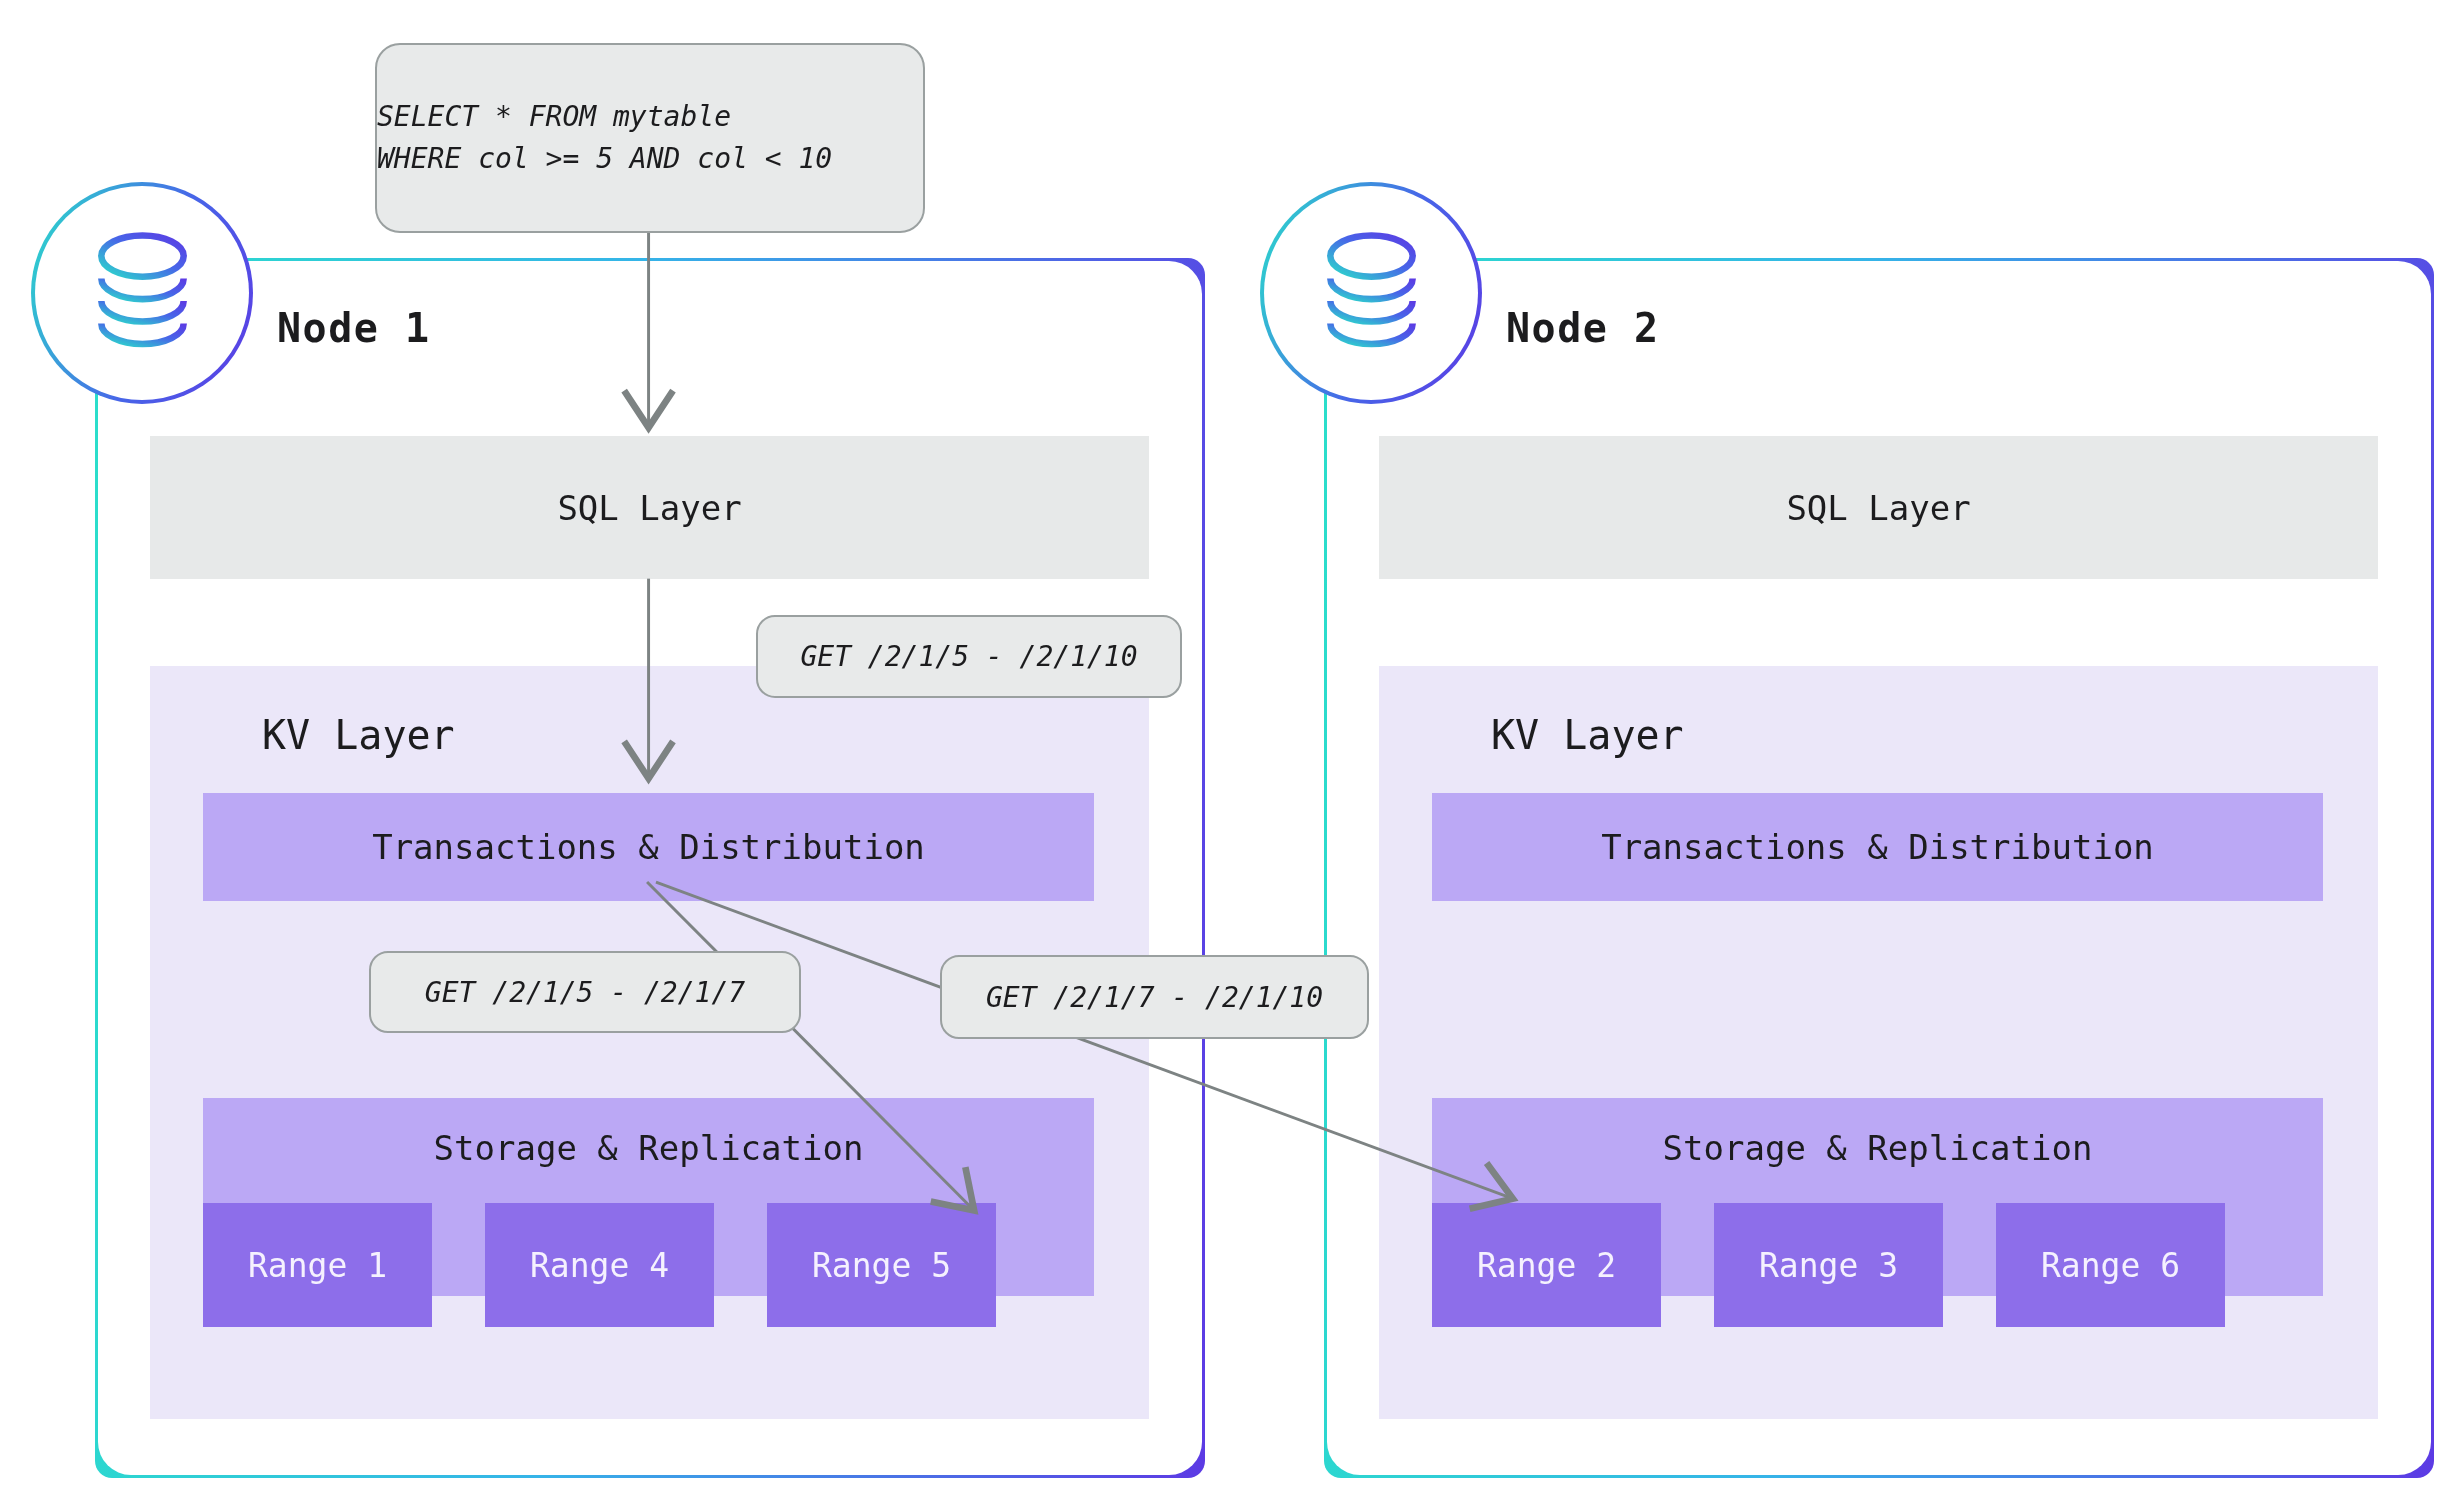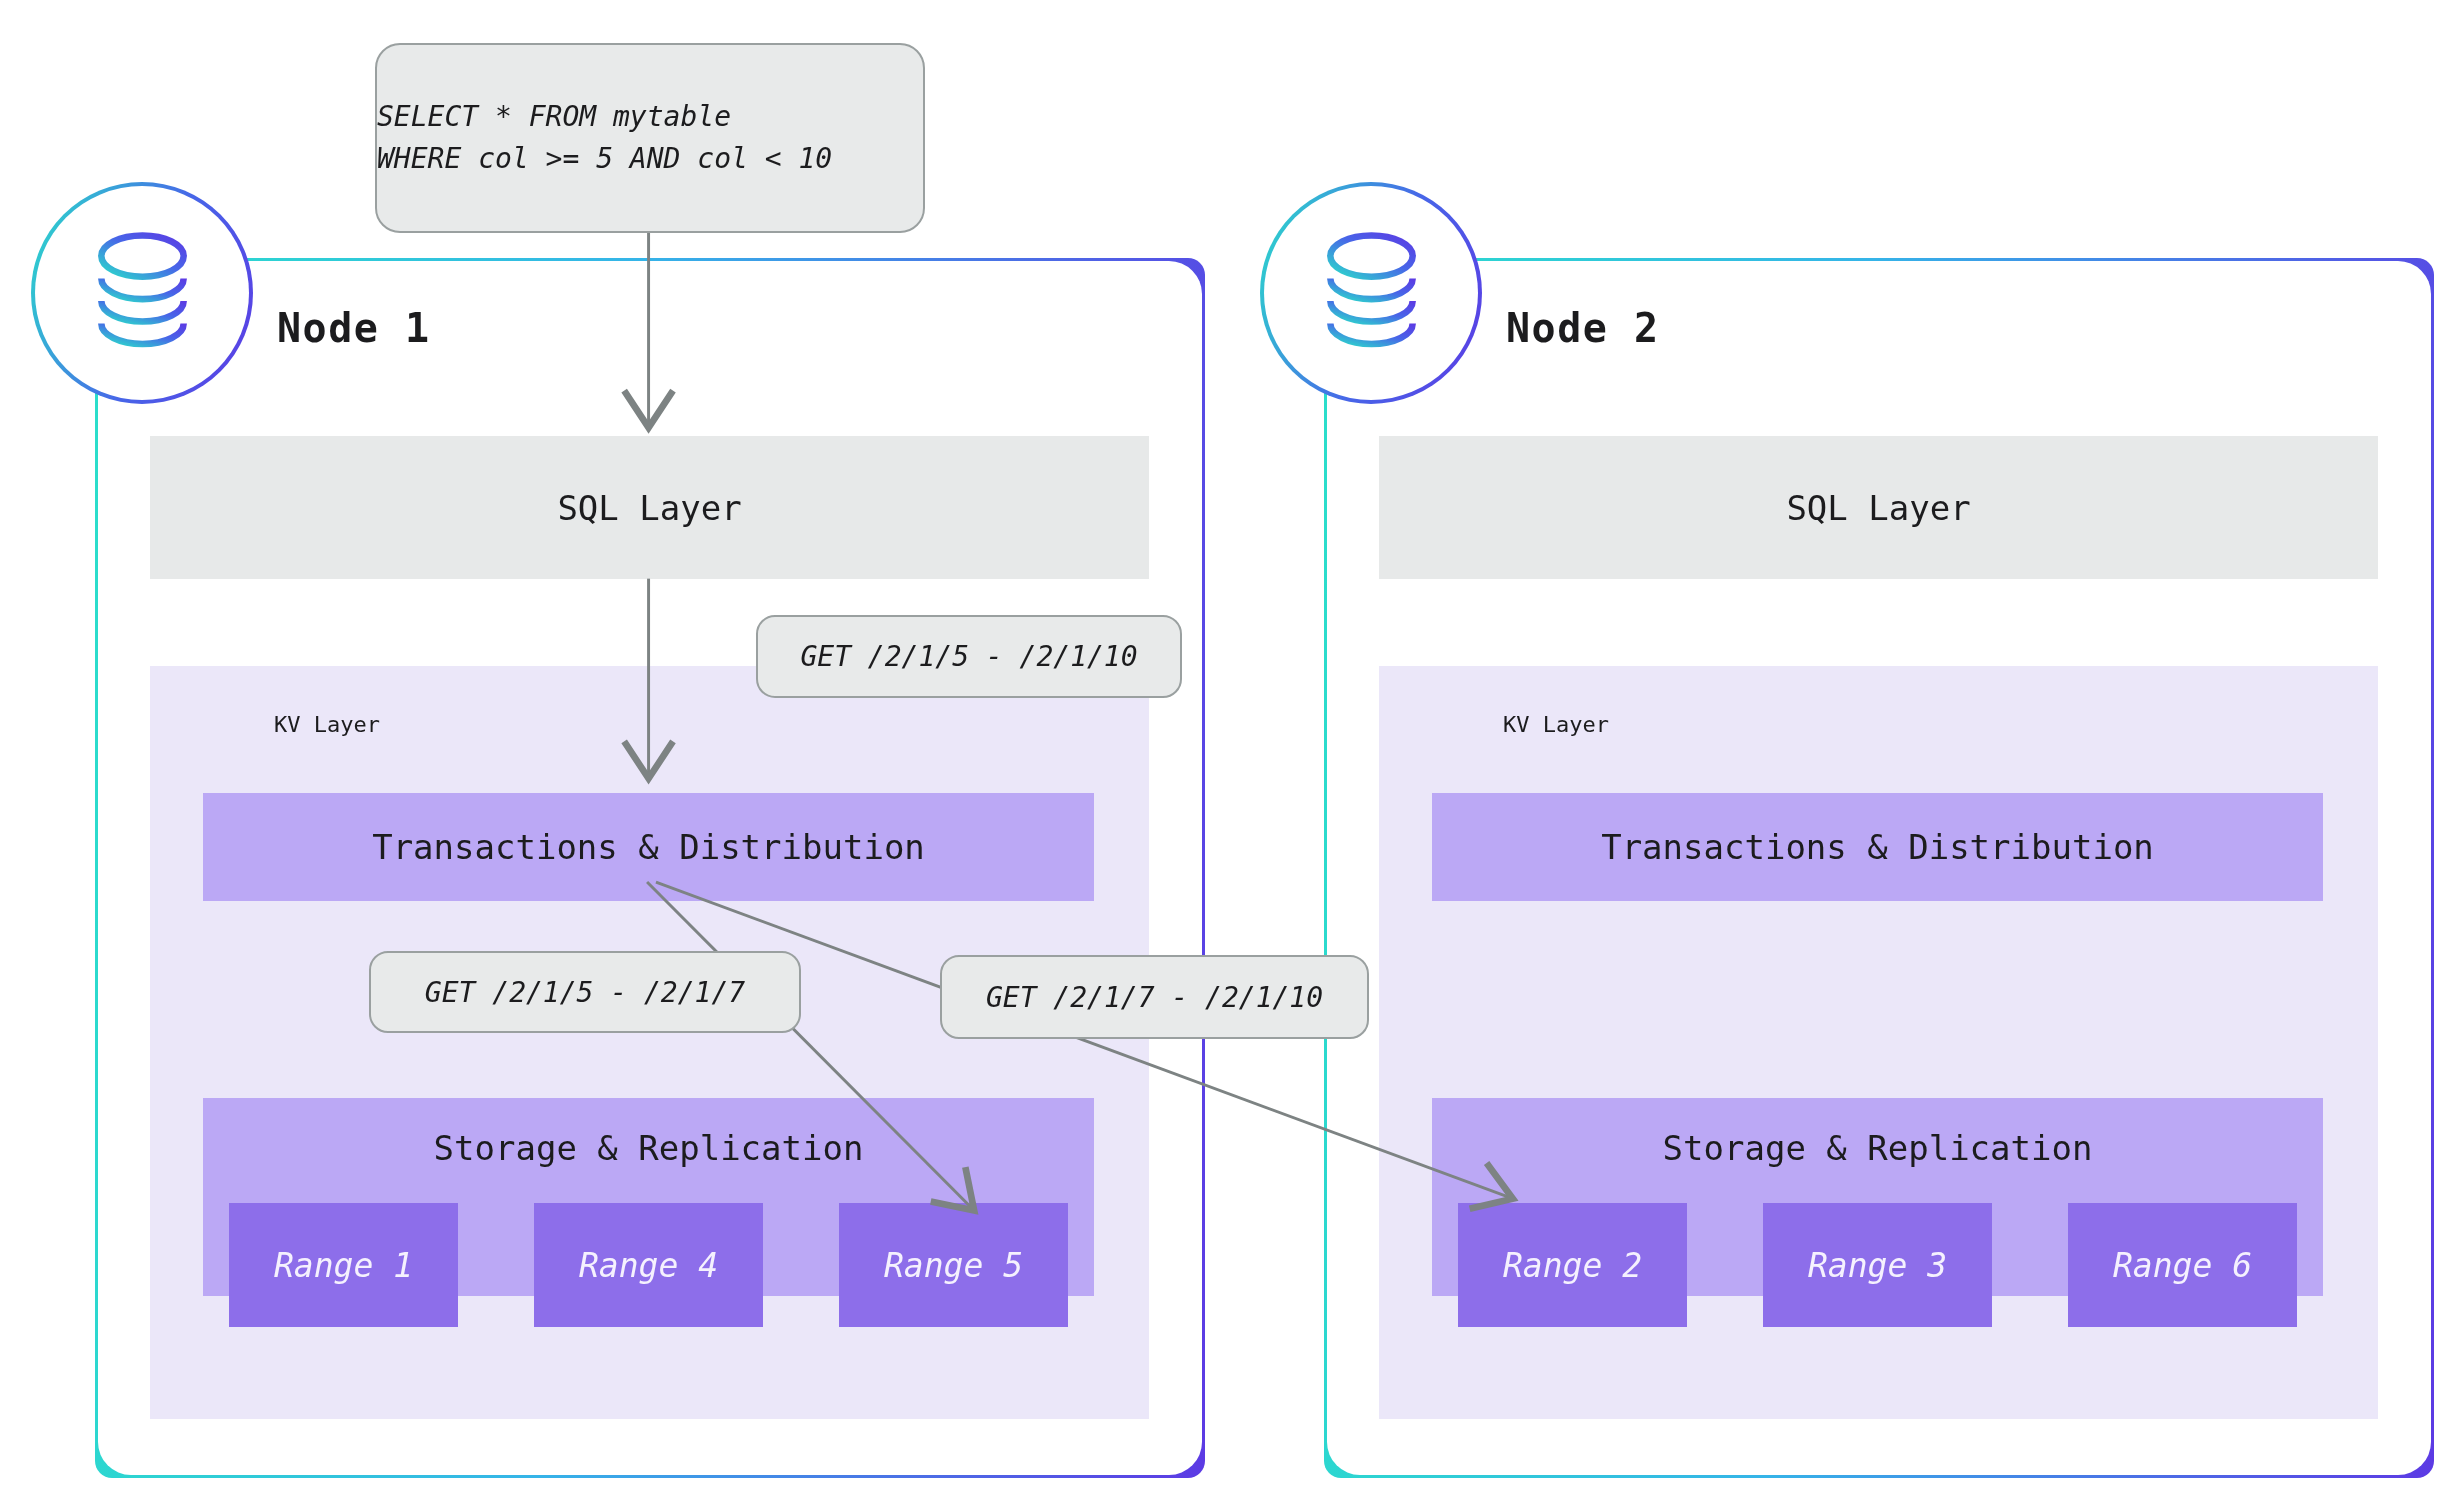--- a/index.html
+++ b/index.html
@@ -24,36 +24,36 @@
   .sql-layer{
     position:absolute;left:52px;top:175px;width:999px;height:143px;
     background:#e7e9e9;display:flex;align-items:center;justify-content:center;
     font-size:34px;
   }
   .kv-panel{
     position:absolute;left:52px;top:405px;width:999px;height:753px;
     background:#ebe7f9;
   }
   .kv-label{
-    position:absolute;left:124px;top:46px;font-size:22px;white-space:nowrap;
+    position:absolute;left:112px;top:46px;font-size:40px;white-space:nowrap;
   }
   .tnd-bar{
     position:absolute;left:53px;top:127px;width:891px;height:108px;
     background:#bba8f5;display:flex;align-items:center;justify-content:center;
     font-size:34px;
   }
   .storage-panel{
     position:absolute;left:53px;top:432px;width:891px;height:198px;
     background:#bba8f5;box-sizing:border-box;padding-top:30px;
   }
   .storage-title{
     text-align:center;font-size:34px;height:41px;line-height:41px;
   }
   .ranges-row{
-    display:flex;justify-content:center;gap:76px;margin-top:34px;font-style:italic;
+    display:flex;justify-content:flex-start;gap:53px;margin-top:34px;
   }
   .range-box{
     width:229px;height:124px;background:#8d6eea;color:#f5f1fe;
     display:flex;align-items:center;justify-content:center;font-size:33px;
   }
   
   .db-badge{
     position:absolute;left:-67px;top:-79px;width:222px;height:222px;border-radius:50%;
     padding:3.7px;box-sizing:border-box;
     background:linear-gradient(110deg,#2adfca 0%,#4766e8 55%,#5c3ae4 100%);

